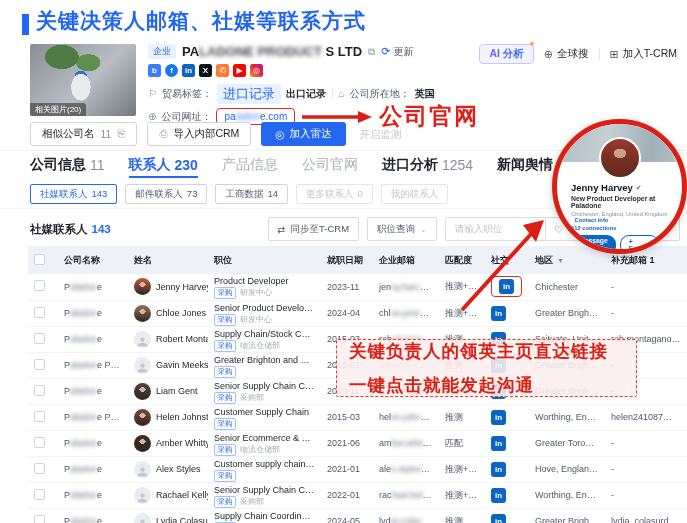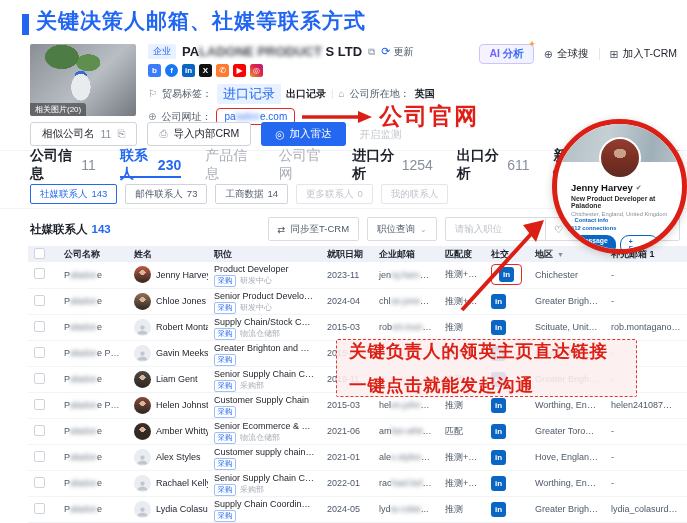--- a/index.html
+++ b/index.html
@@ -84,21 +84,21 @@
   .sec-title .cnt { color:#2468f2; margin-left:4px; }
   .tools { margin-left:auto; display:flex; gap:8px; align-items:center; font-size:9.5px; color:#4e5969; }
   .t-box { border:1px solid #d9dce1; border-radius:2px; height:24px; display:flex; align-items:center; gap:5px; padding:0 9px; background:#fff; }
   .t-input { width:148px; justify-content:space-between; color:#bfc4cc; }
   .chev { color:#a9aeb8; font-size:8px; }
 
   
   .tablewrap { position:absolute; left:28px; top:246px; width:659px; }
   table { border-collapse:collapse; table-layout:fixed; width:659px; font-size:9px; }
   th { background:#eef1f7; color:#1d2129; font-weight:700; font-size:9px; text-align:left;
-    padding:0 6px; height:16px; white-space:nowrap; overflow:hidden; }
+    padding:0 6px; height:28px; white-space:nowrap; overflow:hidden; }
   td { border-bottom:1px solid #f2f3f5; padding:0 6px; height:26px; white-space:nowrap;
     overflow:hidden; text-overflow:ellipsis; color:#4e5969; }
   .cellname { color:#1d2129; }
   .namecell { display:flex; align-items:center; gap:5px; }
   .avatar { width:17px; height:17px; border-radius:50%; flex:none; overflow:hidden; }
   .avatar.ph { background:#e9ecf0; display:flex; align-items:flex-end; justify-content:center; }
   .titleline { font-size:9px; color:#1d2129; line-height:11px; margin-top:2px;
     white-space:nowrap; overflow:hidden; text-overflow:ellipsis; }
   .tagline { display:flex; gap:4px; align-items:center; line-height:10px; }
   .mini-tag { background:#fff; border:1px solid #9fc0f8; color:#2468f2; font-size:7.5px; padding:0 2.5px; border-radius:2px; }
@@ -241,24 +241,20 @@
         <span>产品信息</span>
       </span>
       <span class="tab muted">
         <span>公司官网</span>
       </span>
       <span class="tab normal">
         <span>进口分析</span>
         <span class="cnt">1254</span>
       </span>
       <span class="tab normal">
-        <span>出口分析</span>
-        <span class="cnt">611</span>
-      </span>
-      <span class="tab normal">
         <span>新闻舆情</span>
         <span class="cnt">4</span>
       </span>
       <span class="tab muted">
         <span>知识产权</span>
       </span>
     </div>
 
   <div class="chips" id="chips">
       <span class="chip active">

